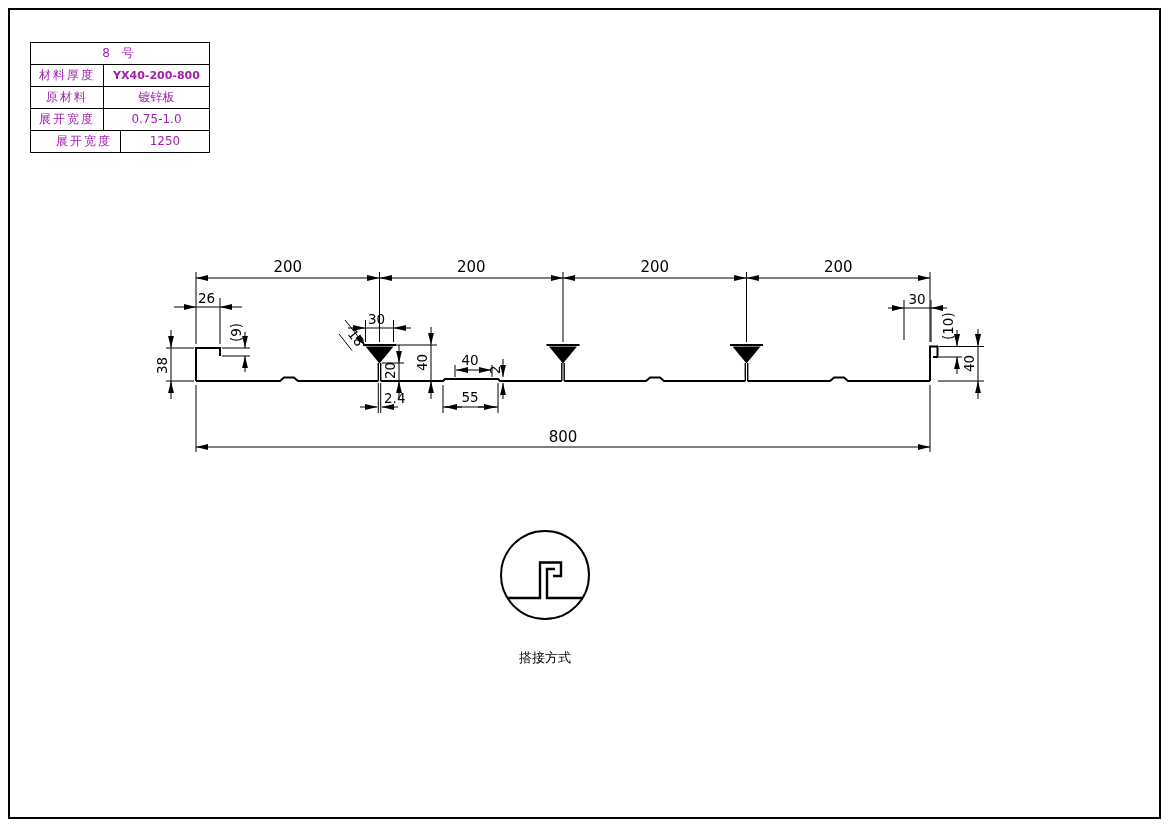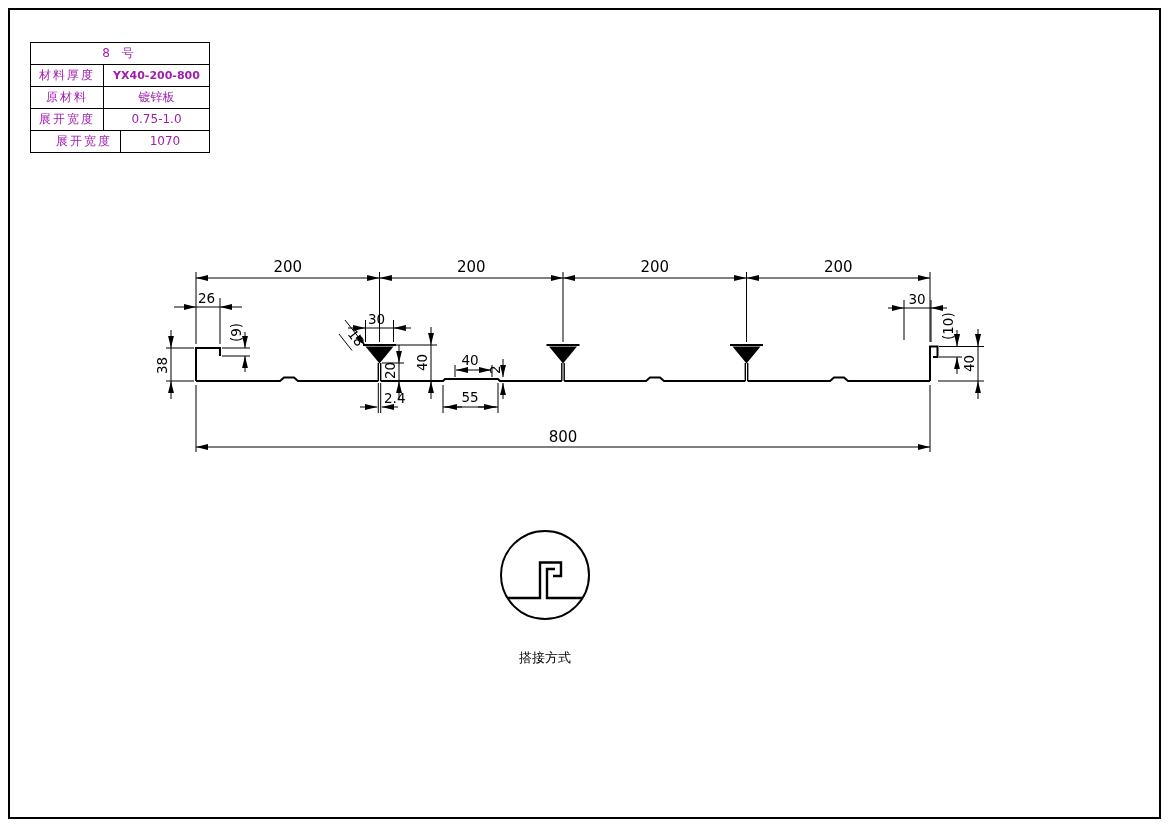--- a/index.html
+++ b/index.html
@@ -46,21 +46,21 @@
     <div class="trow">
       <div class="lbl">原材料</div>
       <div class="val">镀锌板</div>
     </div>
     <div class="trow">
       <div class="lbl">展开宽度</div>
       <div class="val">0.75-1.0</div>
     </div>
     <div class="trow">
       <div class="lbl">展开宽度</div>
-      <div class="val">1070</div>
+      <div class="val">1250</div>
     </div>
   </div>
 
   <svg width="1169" height="827" viewBox="0 0 1169 827">
     <defs>
       <marker id="arr" viewBox="0 0 12 8" refX="11.5" refY="4" markerWidth="13" markerHeight="9" orient="auto-start-reverse" markerUnits="userSpaceOnUse">
         <path d="M0,1.2 L11.5,4 L0,6.8 Z" fill="#000"></path>
       </marker>
     </defs>
 

